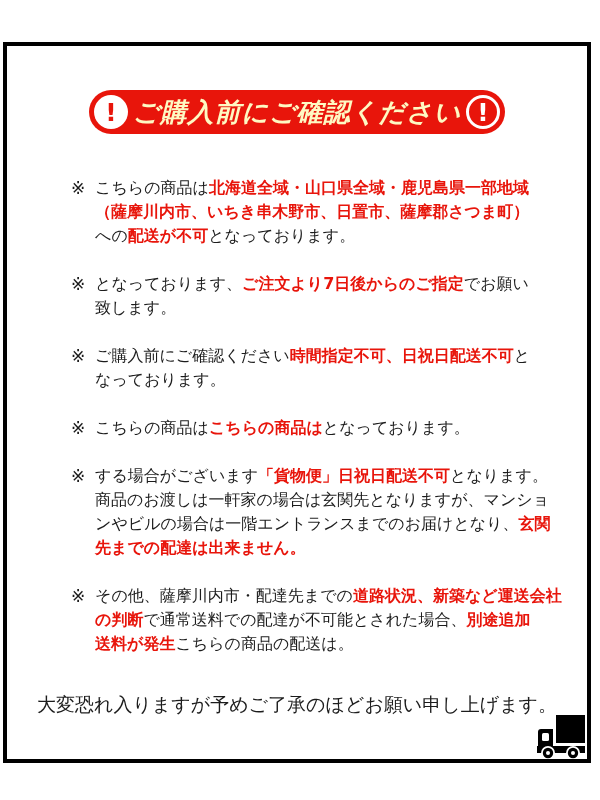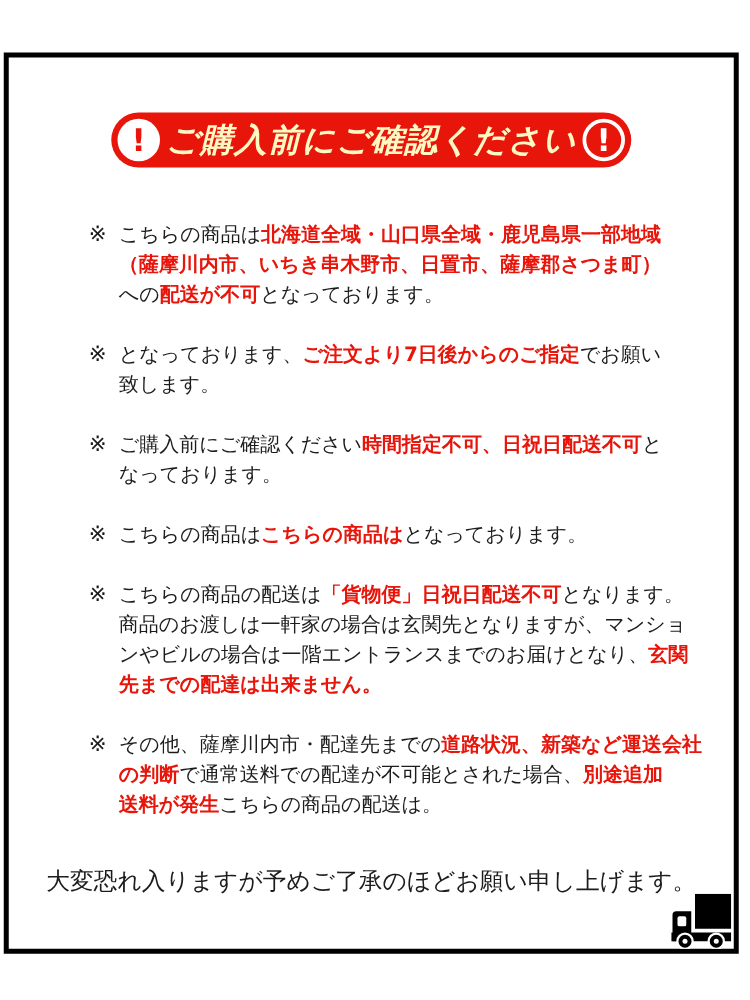--- a/index.html
+++ b/index.html
@@ -89,21 +89,21 @@
       <div class="note">
         <span class="marker">※</span>
         <p class="note-text"><span>ご購入前にご確認ください</span><span class="red">時間指定不可、日祝日配送不可</span><span>と<br>なっております。</span></p>
       </div>
       <div class="note">
         <span class="marker">※</span>
         <p class="note-text"><span>こちらの商品は</span><span class="red">こちらの商品は</span><span>となっております。</span></p>
       </div>
       <div class="note">
         <span class="marker">※</span>
-        <p class="note-text"><span>こちらの商品の配送は</span><span class="red">「貨物便」日祝日配送不可</span><span>となります。<br>商品のお渡しは一軒家の場合は玄関先となりますが、マンショ<br>ンやビルの場合は一階エントランスまでのお届けとなり、</span><span class="red">玄関<br>先までの配達は出来ません。</span></p>
+        <p class="note-text"><span>する場合がございます</span><span class="red">「貨物便」日祝日配送不可</span><span>となります。<br>商品のお渡しは一軒家の場合は玄関先となりますが、マンショ<br>ンやビルの場合は一階エントランスまでのお届けとなり、</span><span class="red">玄関<br>先までの配達は出来ません。</span></p>
       </div>
       <div class="note">
         <span class="marker">※</span>
         <p class="note-text"><span>その他、薩摩川内市・配達先までの</span><span class="red">道路状況、新築など運送会社<br>の判断</span><span>で通常送料での配達が不可能とされた場合、</span><span class="red">別途追加<br>送料が発生</span><span>こちらの商品の配送は。</span></p>
       </div>
     </div>
 
   <div class="footer-message">大変恐れ入りますが予めご了承のほどお願い申し上げます。</div>
 
   <svg class="truck" viewBox="0 0 48 44" xmlns="http://www.w3.org/2000/svg">

